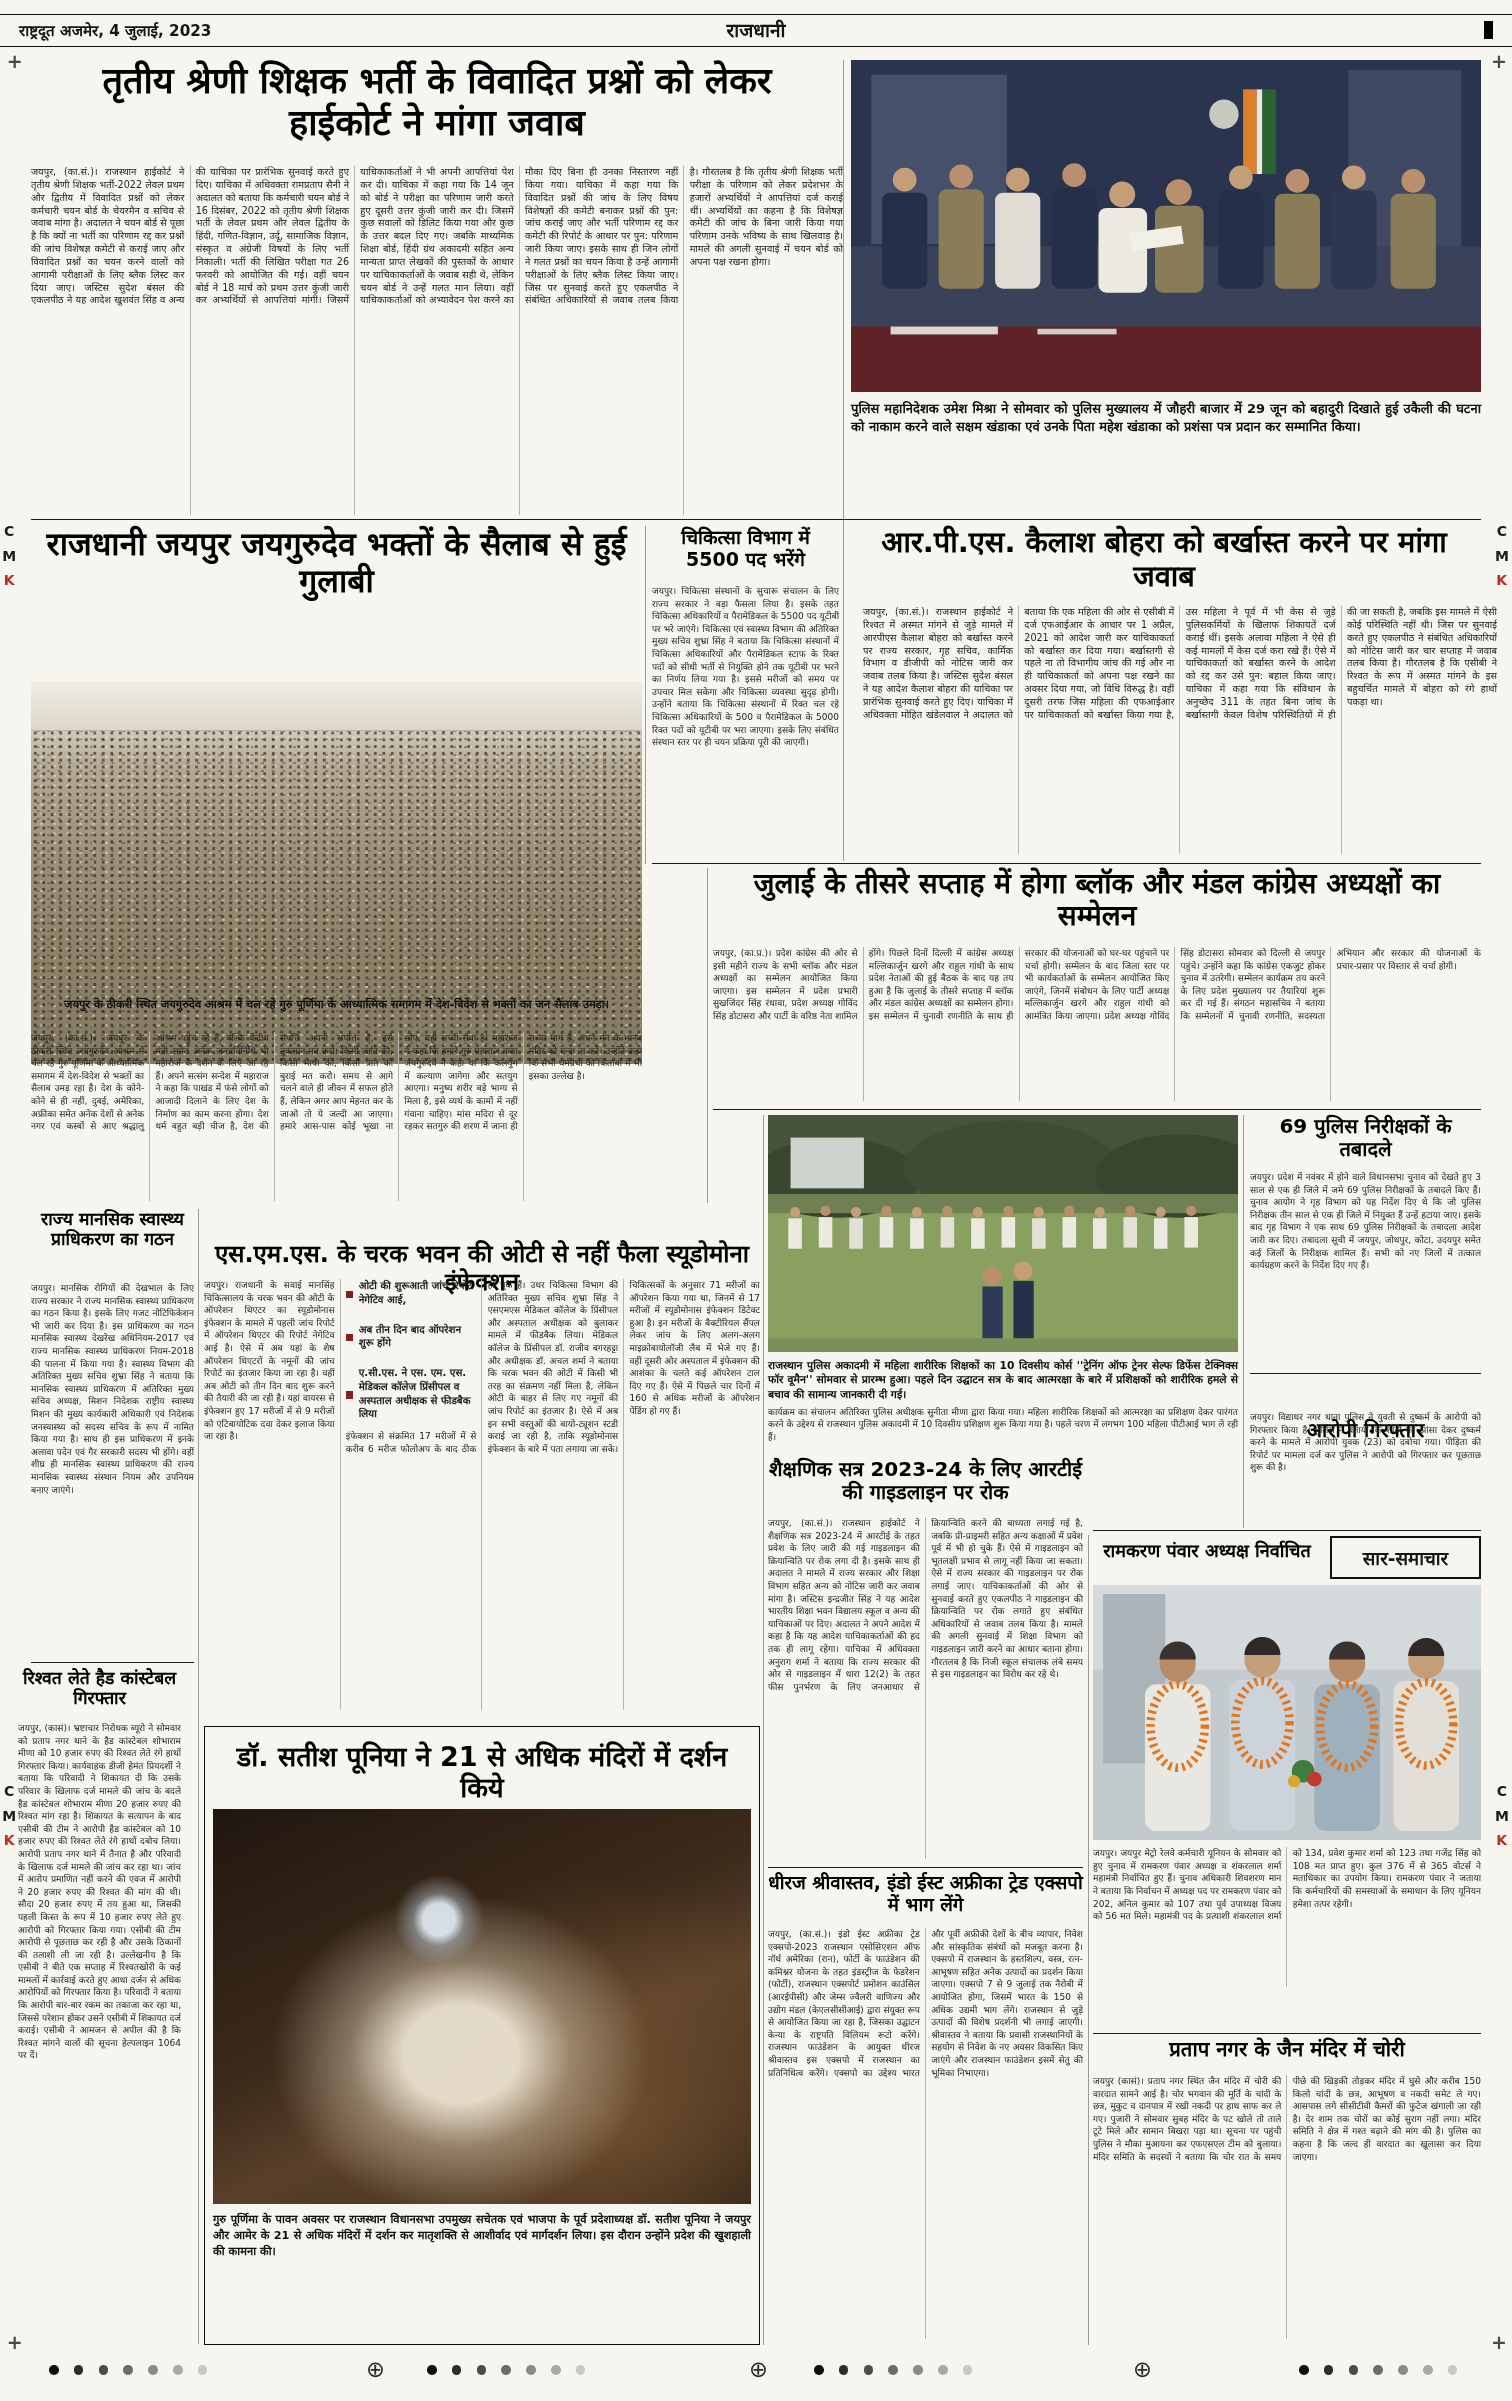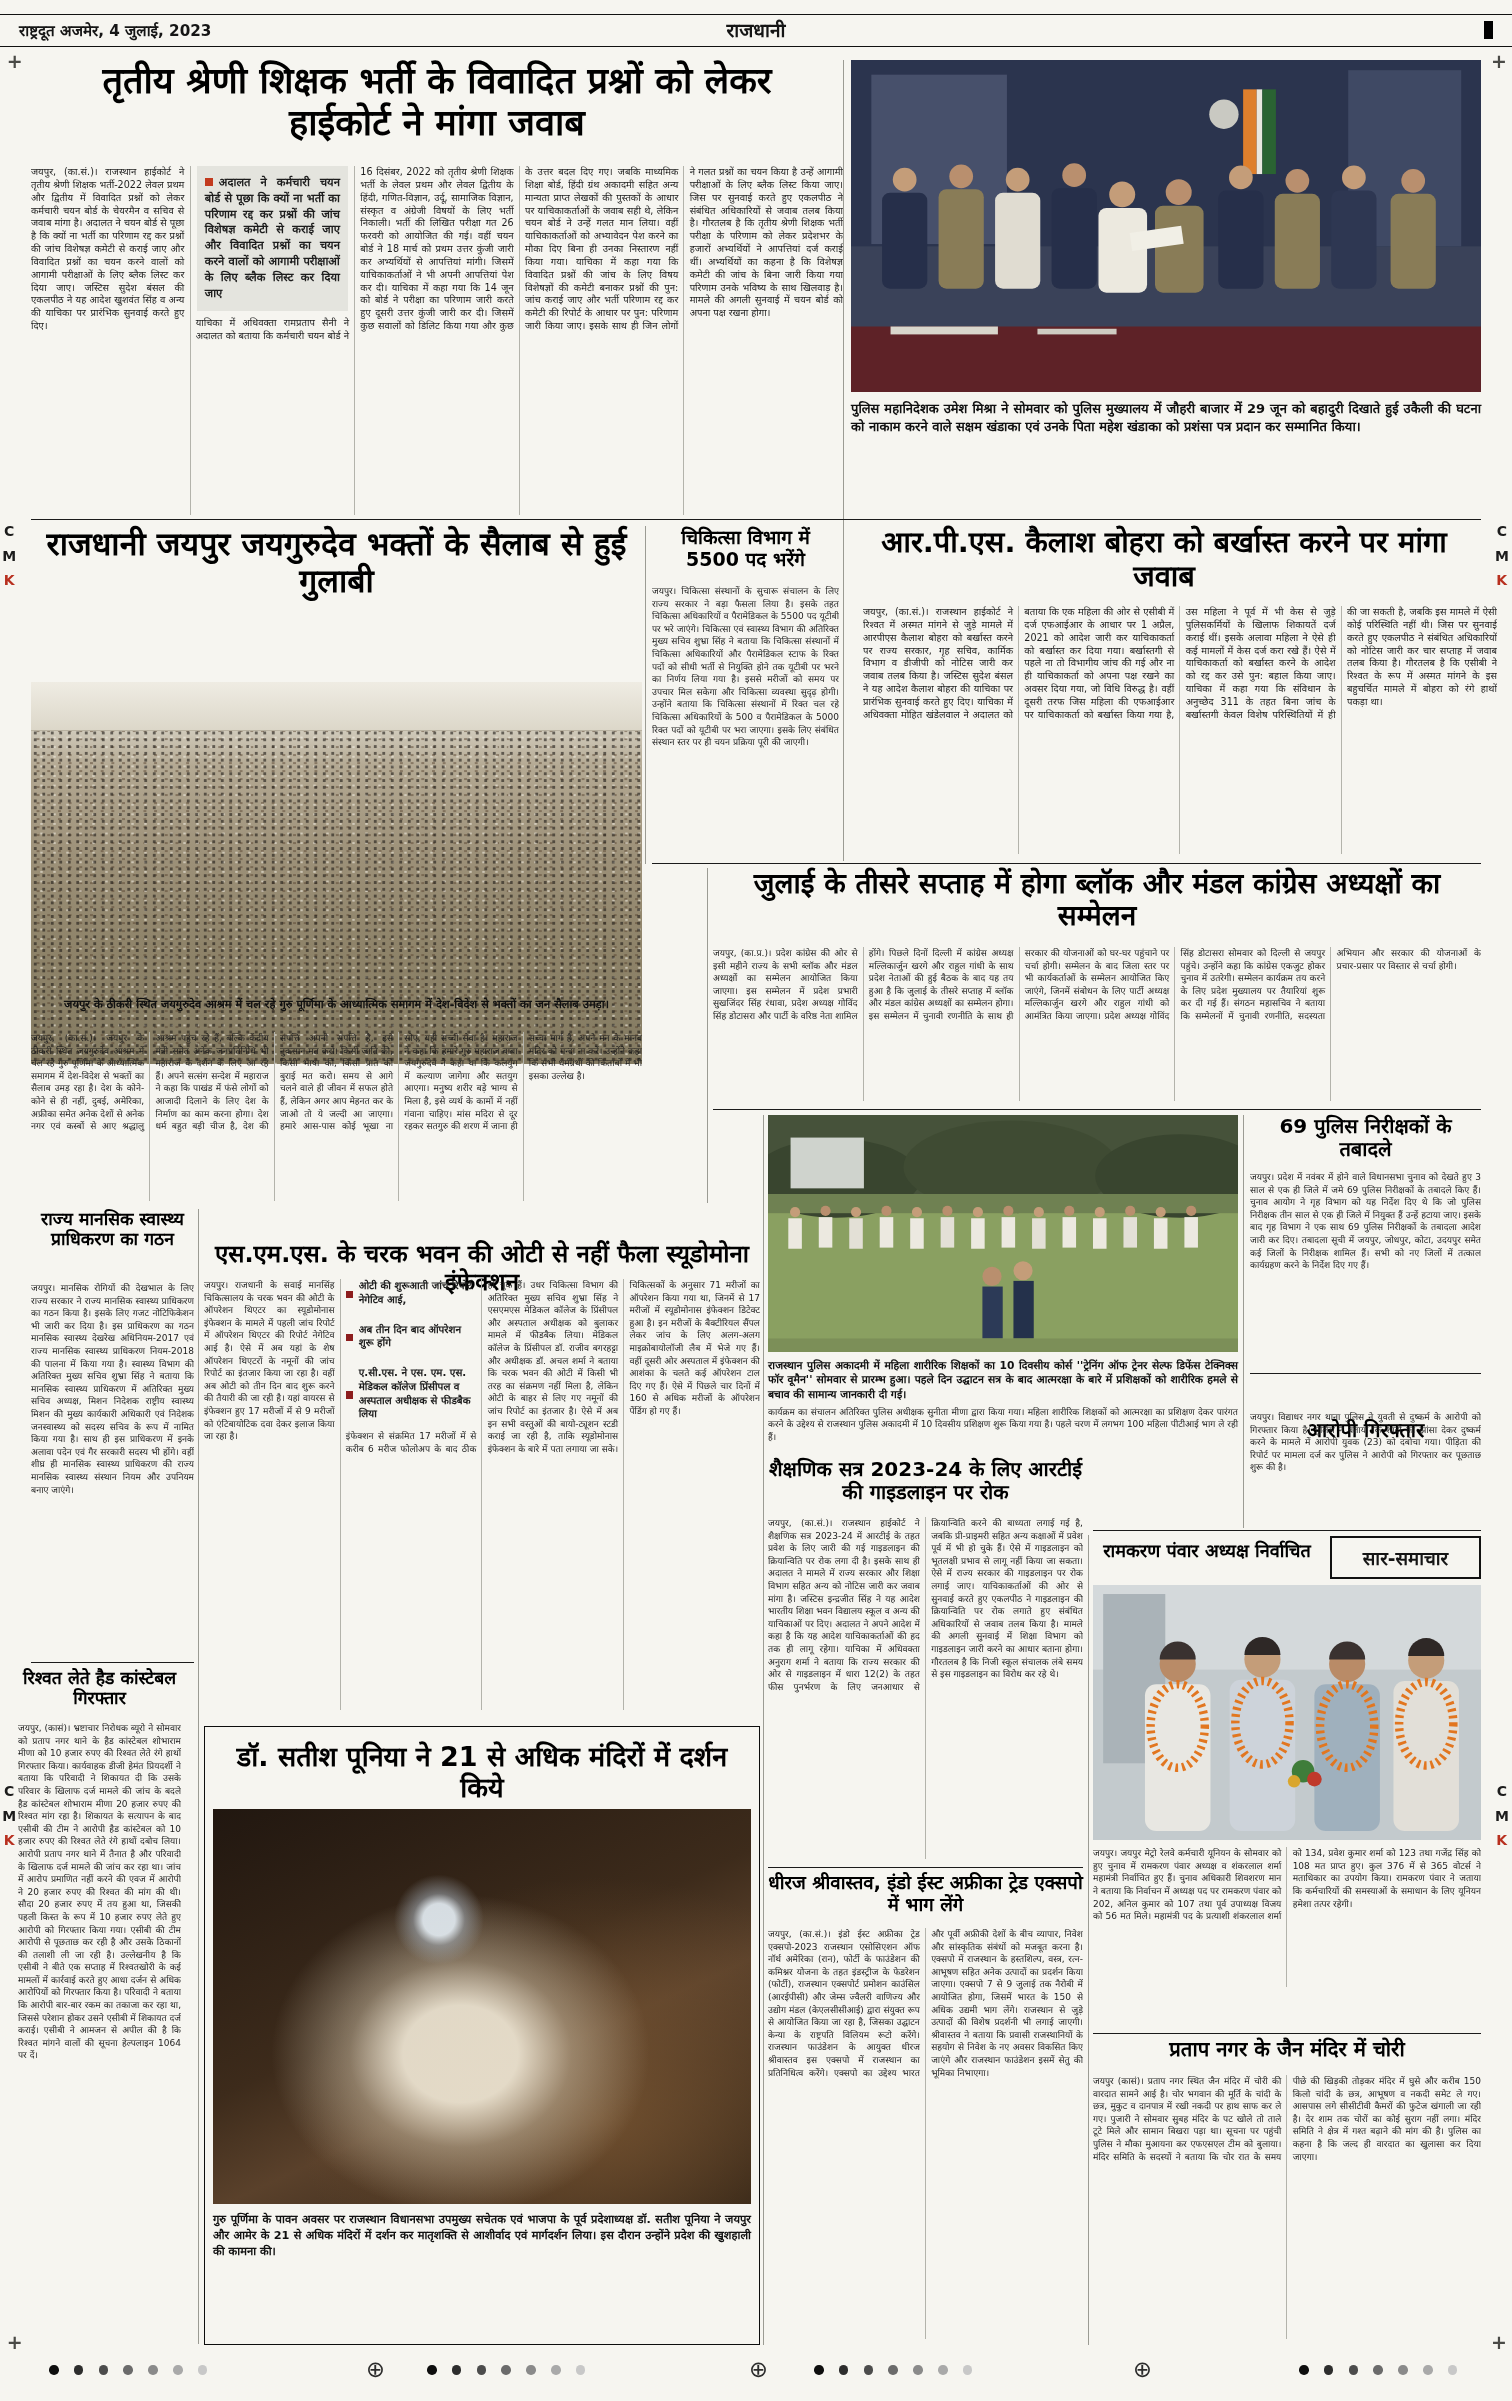--- a/index.html
+++ b/index.html
@@ -85,21 +85,20 @@
 
   <span class="plus" style="left:6.8px;top:50px;">+</span>
   <span class="plus" style="left:1491px;top:50px;">+</span>
   <span class="plus" style="left:6.8px;top:2331px;">+</span>
   <span class="plus" style="left:1491px;top:2331px;">+</span>
 
   <div class="abs" style="left:31px;top:60px;width:812px;height:458px;">
     <div class="hl h-lead" style="padding:0 17px;">तृतीय श्रेणी शिक्षक भर्ती के विवादित प्रश्नों को लेकर हाईकोर्ट ने मांगा जवाब</div>
     <div class="abs bt cols c5" style="left:0;top:106px;width:812px;height:349px;overflow:hidden;">
       <span>जयपुर, (का.सं.)। राजस्थान हाईकोर्ट ने तृतीय श्रेणी शिक्षक भर्ती-2022 लेवल प्रथम और द्वितीय में विवादित प्रश्नों को लेकर कर्मचारी चयन बोर्ड के चेयरमैन व सचिव से जवाब मांगा है। अदालत ने चयन बोर्ड से पूछा है कि क्यों ना भर्ती का परिणाम रद्द कर प्रश्नों की जांच विशेषज्ञ कमेटी से कराई जाए और विवादित प्रश्नों का चयन करने वालों को आगामी परीक्षाओं के लिए ब्लैक लिस्ट कर दिया जाए। जस्टिस सुदेश बंसल की एकलपीठ ने यह आदेश खुशवंत सिंह व अन्य की याचिका पर प्रारंभिक सुनवाई करते हुए दिए।</span>
-      <div class="quote-box"><span class="sq"></span><span>अदालत ने कर्मचारी चयन बोर्ड से पूछा कि क्यों ना भर्ती का परिणाम रद्द कर प्रश्नों की जांच विशेषज्ञ कमेटी से कराई जाए और विवादित प्रश्नों का चयन करने वालों को आगामी परीक्षाओं के लिए ब्लैक लिस्ट कर दिया जाए</span></div>
       <span>याचिका में अधिवक्ता रामप्रताप सैनी ने अदालत को बताया कि कर्मचारी चयन बोर्ड ने 16 दिसंबर, 2022 को तृतीय श्रेणी शिक्षक भर्ती के लेवल प्रथम और लेवल द्वितीय के हिंदी, गणित-विज्ञान, उर्दू, सामाजिक विज्ञान, संस्कृत व अंग्रेजी विषयों के लिए भर्ती निकाली। भर्ती की लिखित परीक्षा गत 26 फरवरी को आयोजित की गई। वहीं चयन बोर्ड ने 18 मार्च को प्रथम उत्तर कुंजी जारी कर अभ्यर्थियों से आपत्तियां मांगी। जिसमें याचिकाकर्ताओं ने भी अपनी आपत्तियां पेश कर दी। याचिका में कहा गया कि 14 जून को बोर्ड ने परीक्षा का परिणाम जारी करते हुए दूसरी उत्तर कुंजी जारी कर दी। जिसमें कुछ सवालों को डिलिट किया गया और कुछ के उत्तर बदल दिए गए। जबकि माध्यमिक शिक्षा बोर्ड, हिंदी ग्रंथ अकादमी सहित अन्य मान्यता प्राप्त लेखकों की पुस्तकों के आधार पर याचिकाकर्ताओं के जवाब सही थे, लेकिन चयन बोर्ड ने उन्हें गलत मान लिया। वहीं याचिकाकर्ताओं को अभ्यावेदन पेश करने का मौका दिए बिना ही उनका निस्तारण नहीं किया गया। याचिका में कहा गया कि विवादित प्रश्नों की जांच के लिए विषय विशेषज्ञों की कमेटी बनाकर प्रश्नों की पुन: जांच कराई जाए और भर्ती परिणाम रद्द कर कमेटी की रिपोर्ट के आधार पर पुन: परिणाम जारी किया जाए। इसके साथ ही जिन लोगों ने गलत प्रश्नों का चयन किया है उन्हें आगामी परीक्षाओं के लिए ब्लैक लिस्ट किया जाए। जिस पर सुनवाई करते हुए एकलपीठ ने संबंधित अधिकारियों से जवाब तलब किया है। गौरतलब है कि तृतीय श्रेणी शिक्षक भर्ती परीक्षा के परिणाम को लेकर प्रदेशभर के हजारों अभ्यर्थियों ने आपत्तियां दर्ज कराई थीं। अभ्यर्थियों का कहना है कि विशेषज्ञ कमेटी की जांच के बिना जारी किया गया परिणाम उनके भविष्य के साथ खिलवाड़ है। मामले की अगली सुनवाई में चयन बोर्ड को अपना पक्ष रखना होगा।</span>
     </div>
   </div>
 
   <div class="abs" style="left:851px;top:60px;width:630px;height:455px;">
     <svg class="photo" viewBox="0 0 1115 588" width="630" height="332" preserveAspectRatio="none">
       <rect width="1115" height="588" fill="#3a4259"></rect>
       <rect width="1115" height="330" fill="#2b344e"></rect>
       <rect x="36" y="26" width="240" height="300" fill="#47506b"></rect>
       <rect x="880" y="18" width="200" height="312" fill="#3f4964"></rect>

